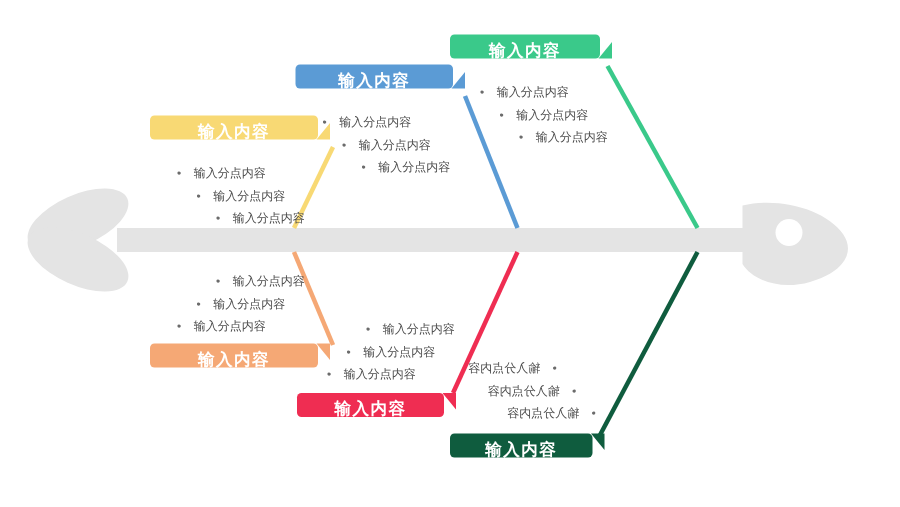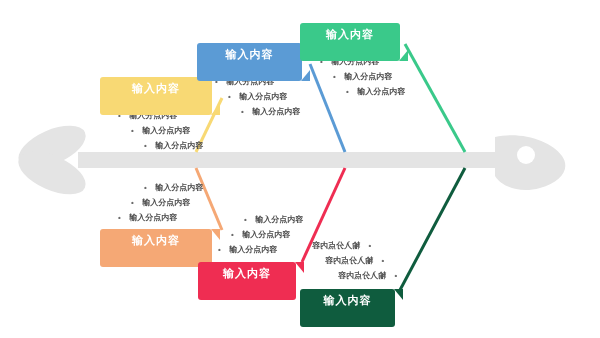--- a/index.html
+++ b/index.html
@@ -19,21 +19,21 @@
     position: absolute;
     left: 0;
     top: 0;
     width: 600px;
     height: 338px;
   }
 
   
   .hdr {
     position: absolute;
-    height: 38px;
+    height: 16px;
     line-height: 22px;
     text-align: center;
     color: #ffffff;
     font-size: 11px;
     font-weight: bold;
     letter-spacing: 1px;
     white-space: nowrap;
     border-radius: 3px;
     z-index: 5;
   }
@@ -58,21 +58,20 @@
     border-top: 11px solid currentColor;
   }
 
   
   .bullets {
     position: absolute;
     z-index: 4;
     font-size: 8px;
     color: #4a4a4a;
     white-space: nowrap;
-    font-weight: bold;
   }
   .bullets .line {
     height: 15px;
     line-height: 15px;
   }
   .bullets .dot {
     display: inline-block;
     width: 9px;
     color: #6b6b6b;
   }

